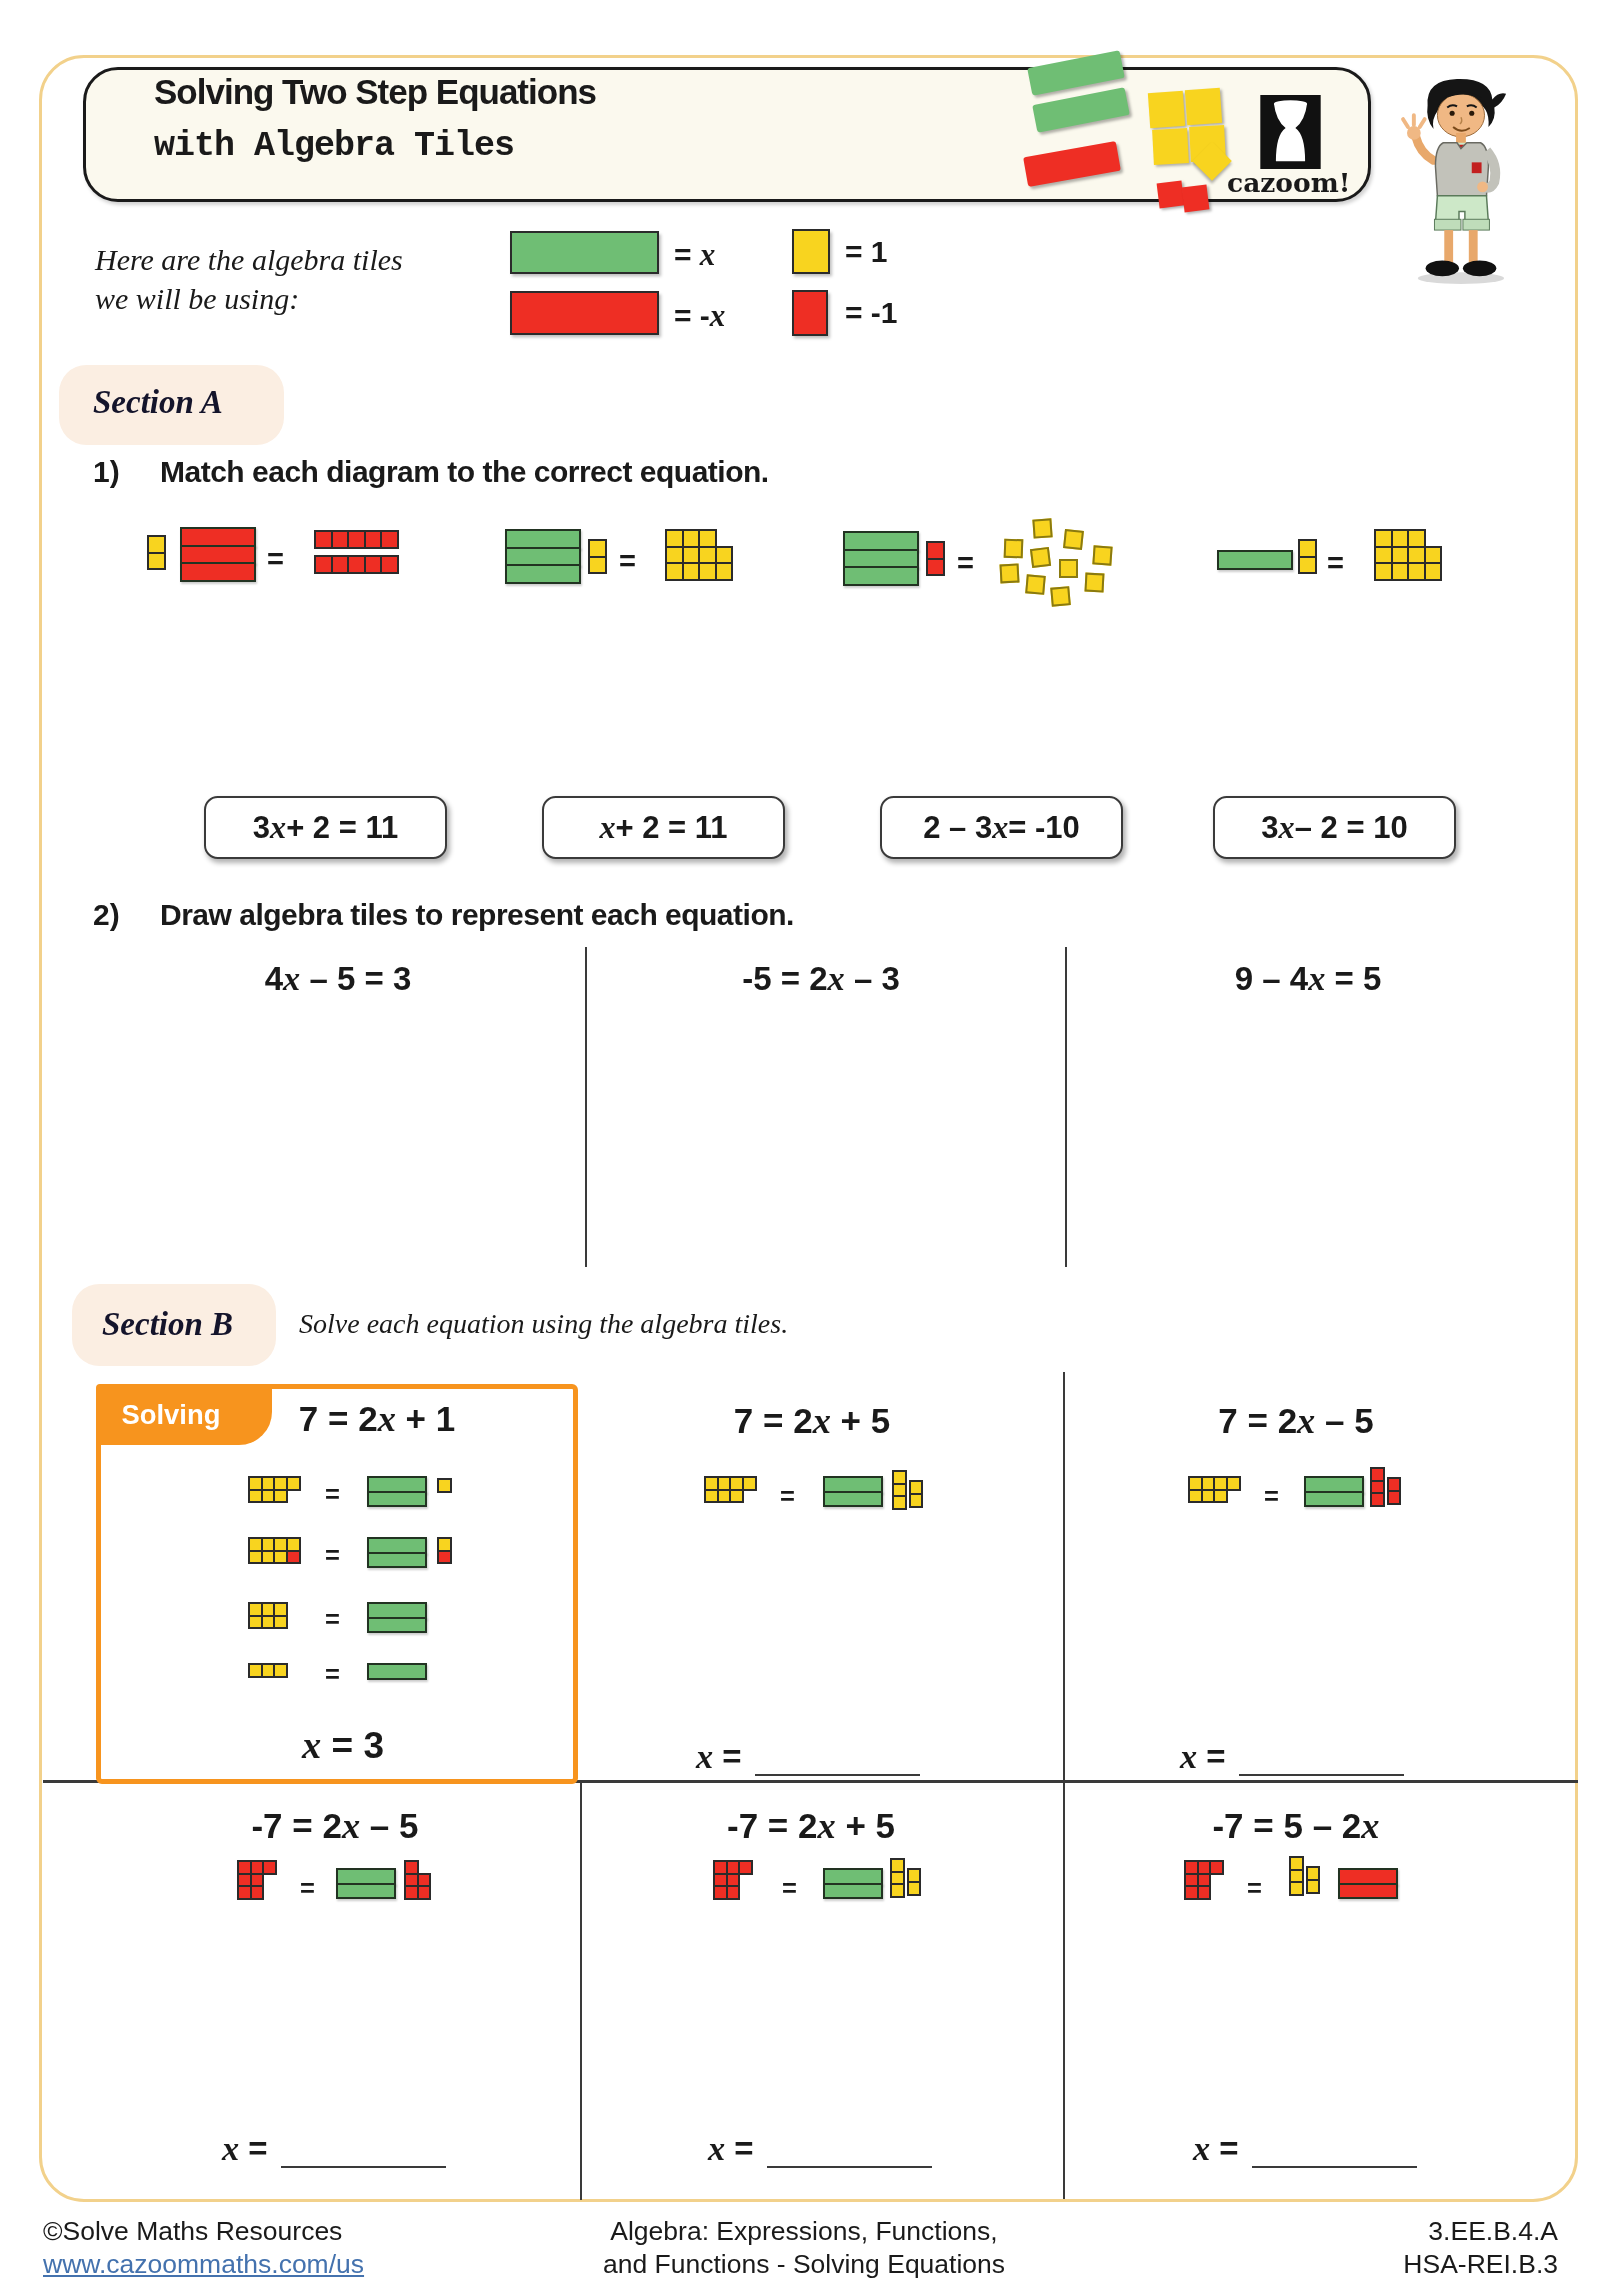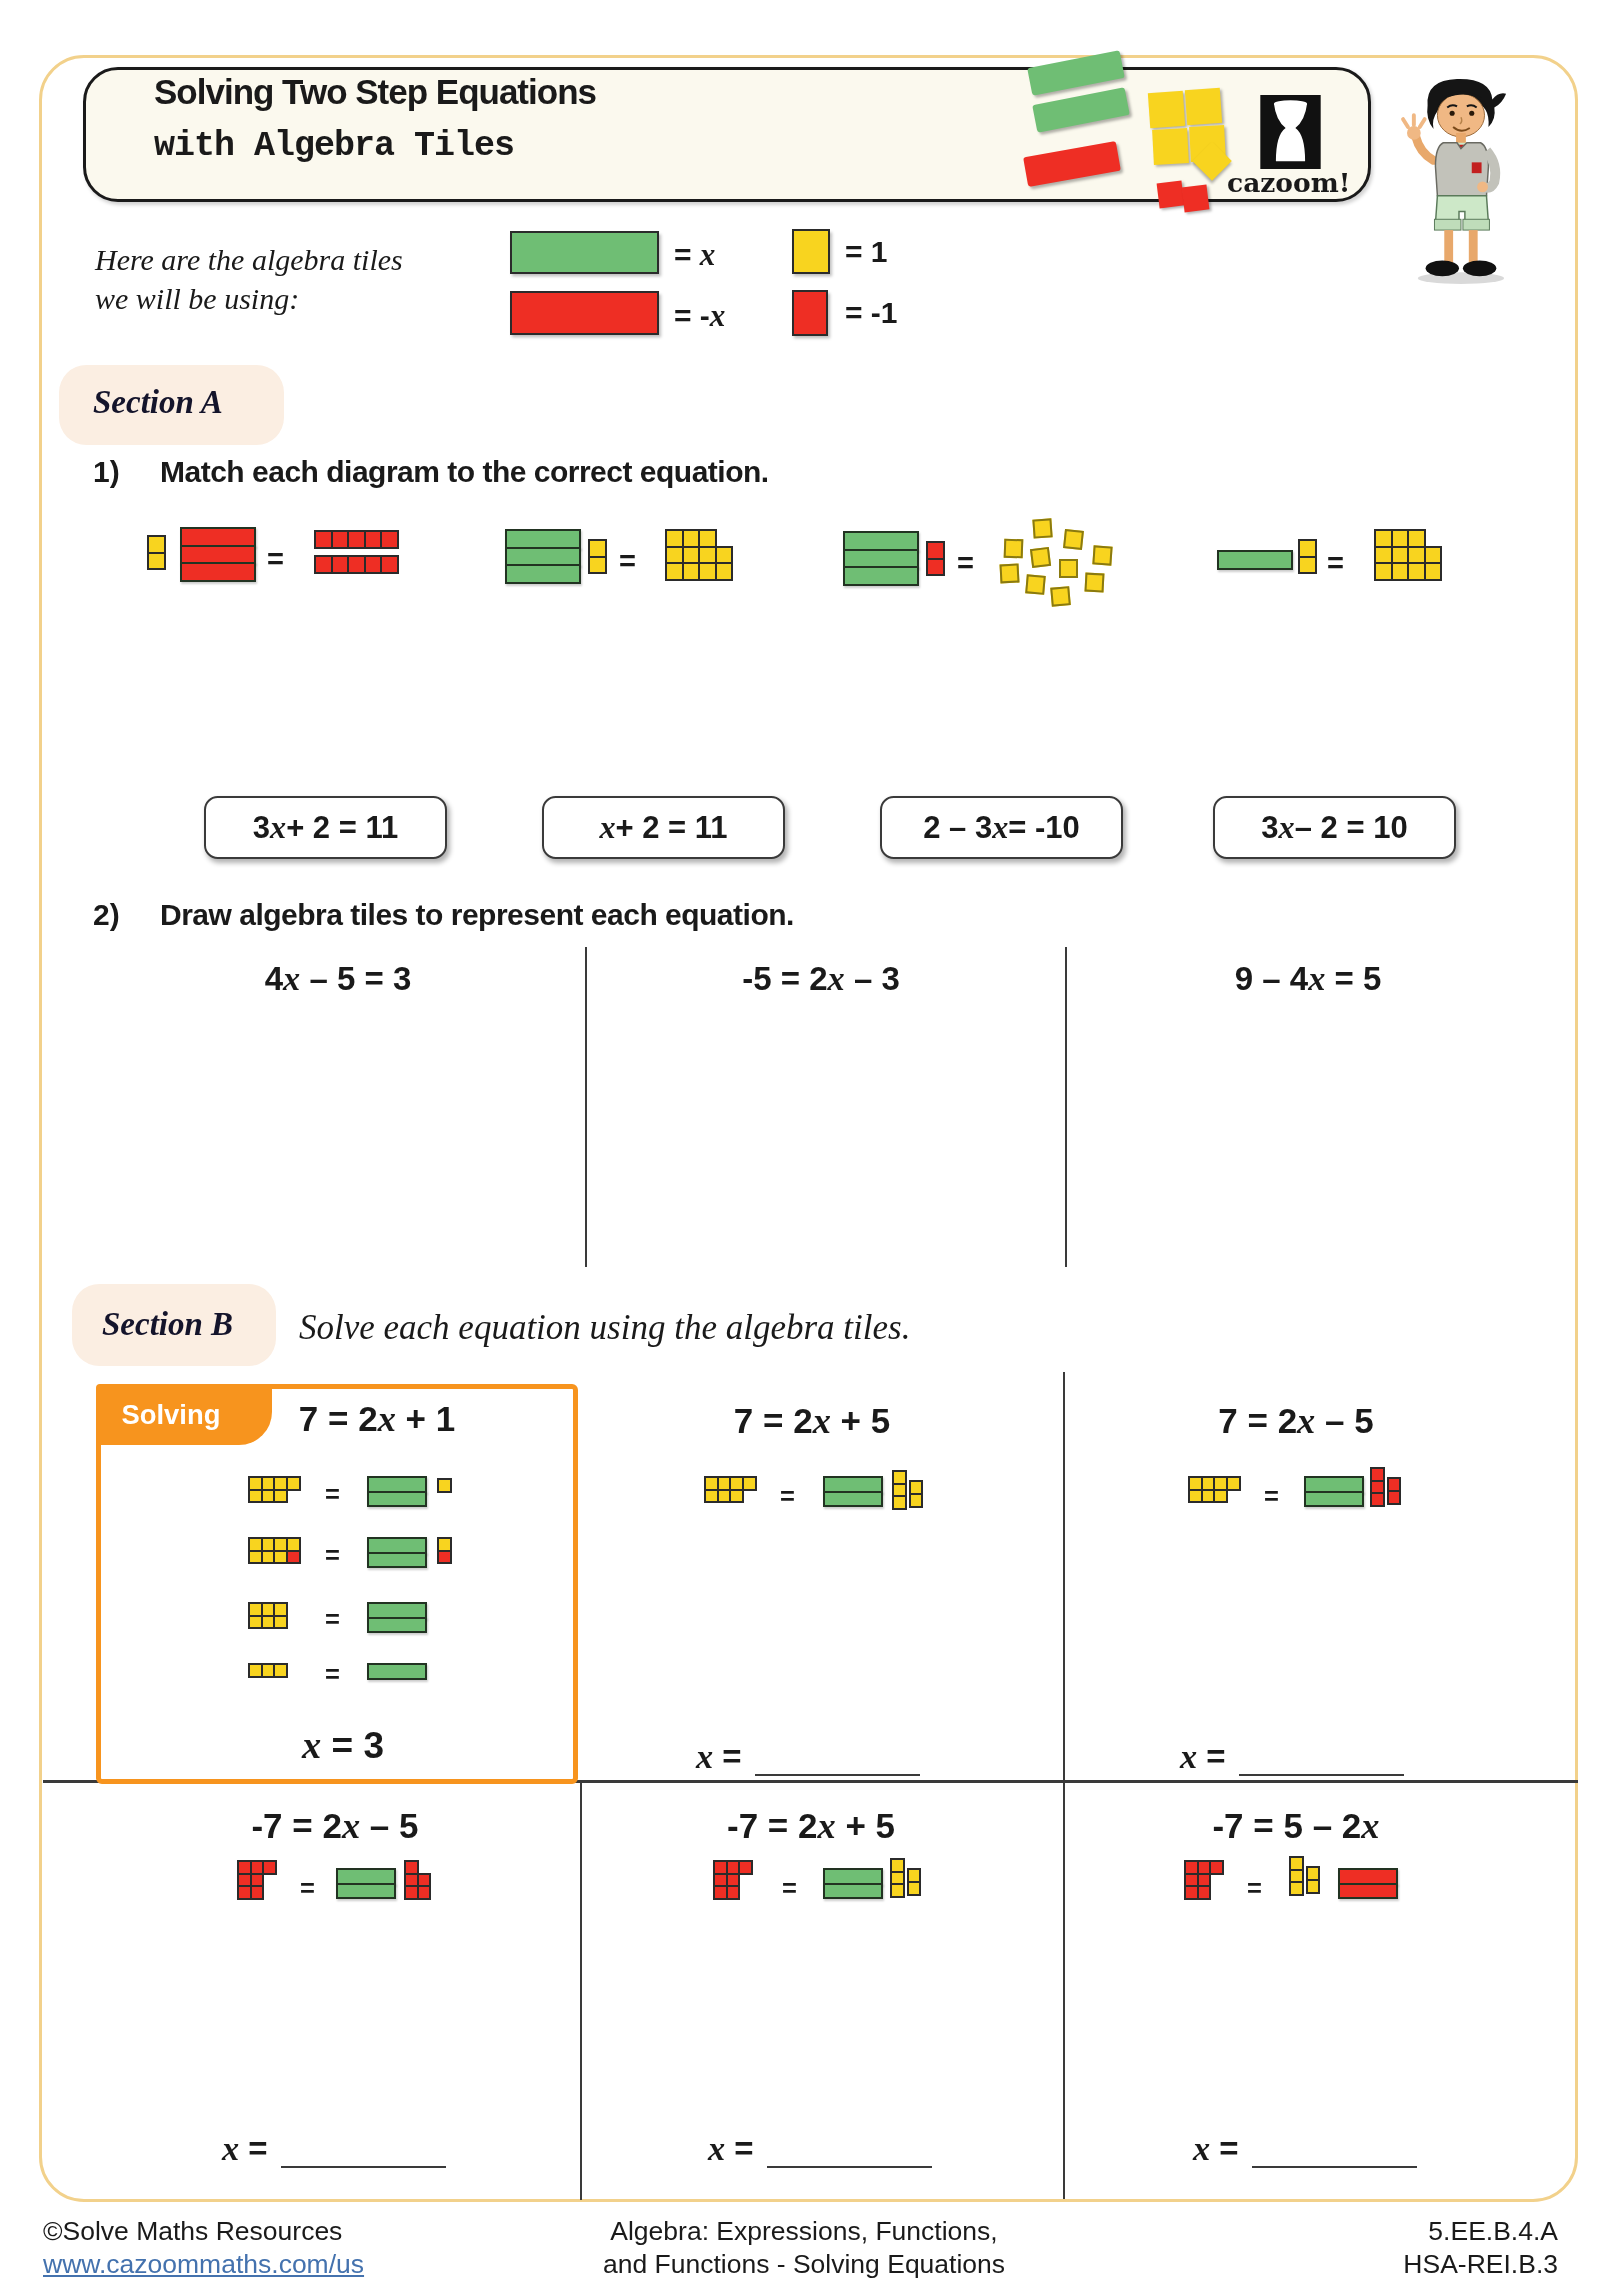--- a/index.html
+++ b/index.html
@@ -156,21 +156,21 @@
   <div class="q-number" style="left:93px;top:898px;">2)</div>
   <div class="q-text" style="left:160px;top:898px;">Draw algebra tiles to represent each equation.</div>
   <div class="q2-eq" style="left:338px;">4<span class="vx">x</span> – 5 = 3</div>
   <div class="q2-eq" style="left:821px;">-5 = 2<span class="vx">x</span> – 3</div>
   <div class="q2-eq" style="left:1308px;">9 – 4<span class="vx">x</span> = 5</div>
   <div class="vline" style="left:585px;top:947px;height:320px;width:1.8px;"></div>
   <div class="vline" style="left:1065px;top:947px;height:320px;width:1.8px;"></div>
 
   <div class="section-pill" style="left:72px;top:1284px;width:204px;height:82px;"></div>
   <div class="section-label" style="left:102px;top:1306px;">Section B</div>
-  <div class="abs serifit" style="left:299px;top:1308px;font-size:35px;">Solve each equation using the algebra tiles.</div>
+  <div class="abs serifit" style="left:299px;top:1308px;font-size:28px;">Solve each equation using the algebra tiles.</div>
 
   <div class="vline" style="left:580px;top:1782px;height:418px;"></div>
   <div class="vline" style="left:1063px;top:1372px;height:827px;"></div>
   <div class="hline" style="left:43px;top:1780px;width:1535px;"></div>
 
   <div class="example-box"></div>
   <div class="example-tab">
       <span>Solving</span>
     </div>
   <div class="b-eq" style="left:377px;top:1398px;z-index:4;">7 = 2<span class="vx">x</span> + 1</div>
@@ -554,17 +554,17 @@
       <div class="tg sz-b" style="left: 1338px; top: 1868px;">
         <div class="bar" style="background: rgb(238, 46, 36);"></div>
         <div class="bar" style="background: rgb(238, 46, 36);"></div>
       </div>
     </div>
 
   <div class="foot" style="left:43px;top:2215px;">©Solve Maths Resources</div>
   <div class="foot foot-link" style="left:43px;top:2248px;">www.cazoommaths.com/us</div>
   <div class="foot" style="left:804px;top:2215px;transform:translateX(-50%);white-space:nowrap;">Algebra: Expressions, Functions,</div>
   <div class="foot" style="left:804px;top:2248px;transform:translateX(-50%);white-space:nowrap;">and Functions - Solving Equations</div>
-  <div class="foot" style="right:63px;top:2215px;text-align:right;">5.EE.B.4.A</div>
+  <div class="foot" style="right:63px;top:2215px;text-align:right;">3.EE.B.4.A</div>
   <div class="foot" style="right:63px;top:2248px;text-align:right;">HSA-REI.B.3</div>
 
 </div>
 
 
 </body></html>

